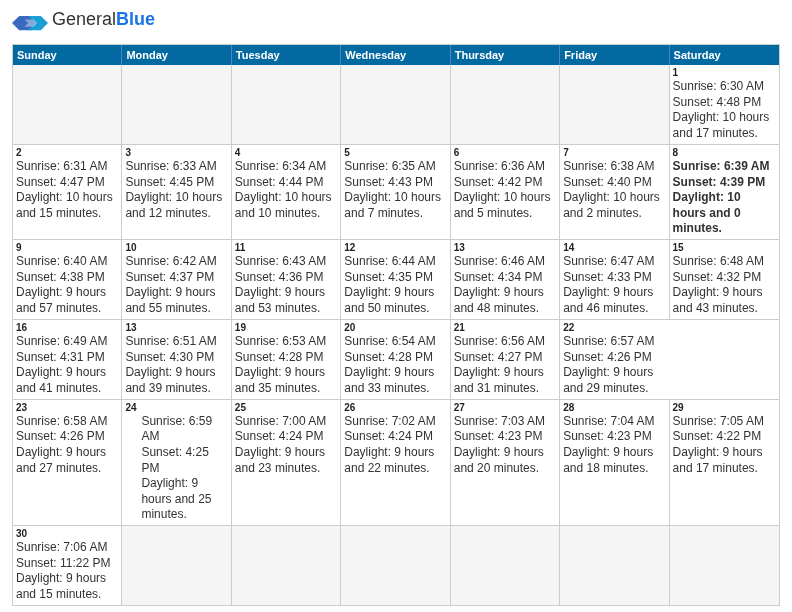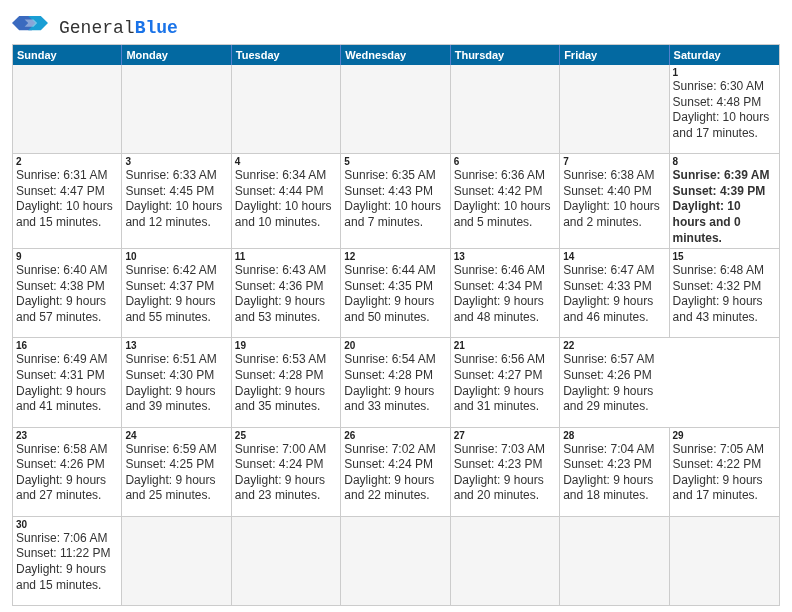--- a/index.html
+++ b/index.html
@@ -18,23 +18,22 @@
       padding: 10px 12px 6px 12px;
     }
     .header {
       display: flex;
       justify-content: space-between;
       align-items: flex-start;
       margin-bottom: 6px;
     }
     .logo {
       display: flex;
-      align-items: flex-end;
-      gap: 11px;
-      font-family: Liberation Mono, monospace;
+      align-items: flex-start;
+      gap: 4px;
     }
     .logo-text {
       font-size: 18px;
       color: #333;
       font-weight: normal;
       line-height: 1;
     }
     .logo-text span {
       color: #1a73e8;
       font-weight: bold;
@@ -286,21 +285,21 @@
         </div>
         <div class="cal-row">
           <div class="cal-cell">
             <span class="day-num">23</span>
             <div class="cell-text" style="white-space: pre-wrap;">Sunrise: 6:58 AM
 Sunset: 4:26 PM
 Daylight: 9 hours and 27 minutes.</div>
           </div>
           <div class="cal-cell">
             <span class="day-num">24</span>
-            <div class="cell-text" style="white-space: pre-wrap;">Sunrise: 6:59 AM
+            <div class="cell-text" style="white-space: pre-wrap; margin-left: 16px;">Sunrise: 6:59 AM
 Sunset: 4:25 PM
 Daylight: 9 hours and 25 minutes.</div>
           </div>
           <div class="cal-cell">
             <span class="day-num">25</span>
             <div class="cell-text" style="white-space: pre-wrap;">Sunrise: 7:00 AM
 Sunset: 4:24 PM
 Daylight: 9 hours and 23 minutes.</div>
           </div>
           <div class="cal-cell">

